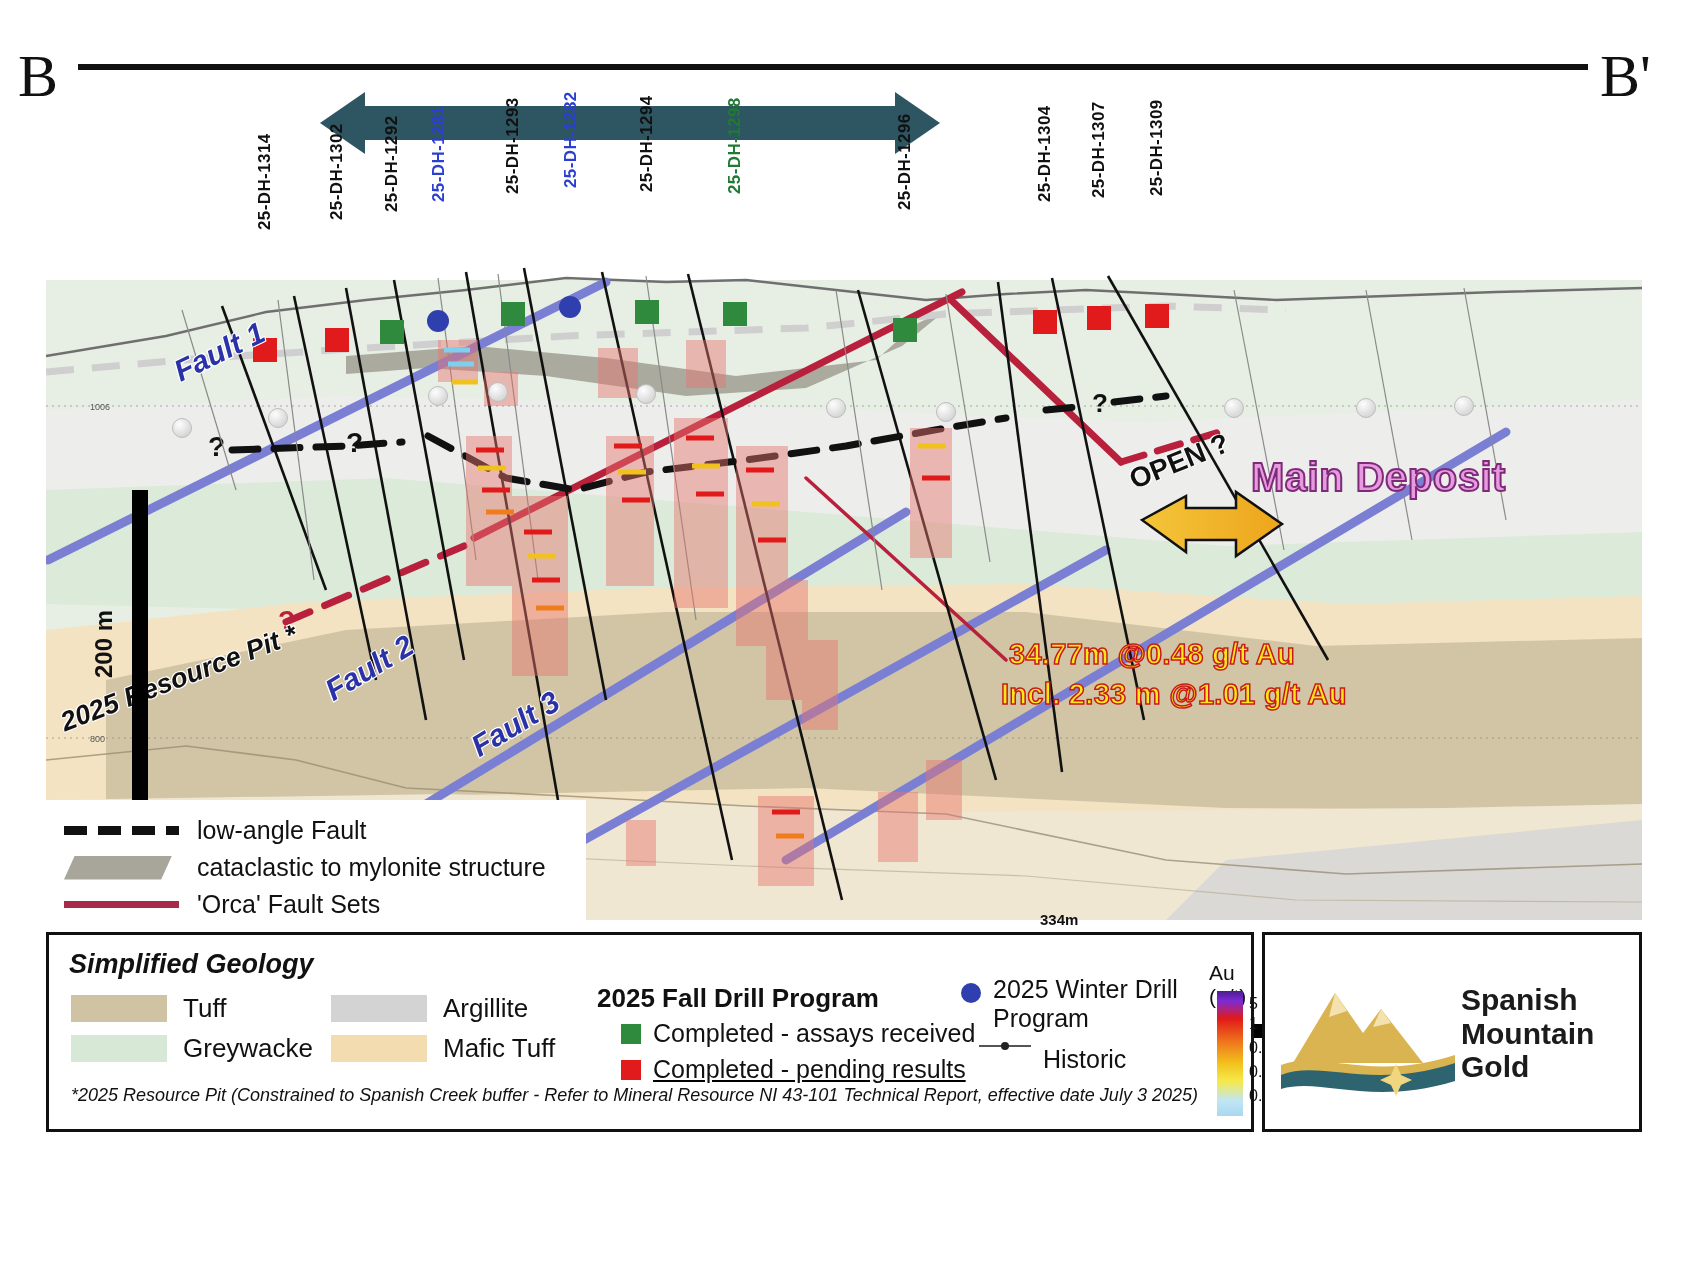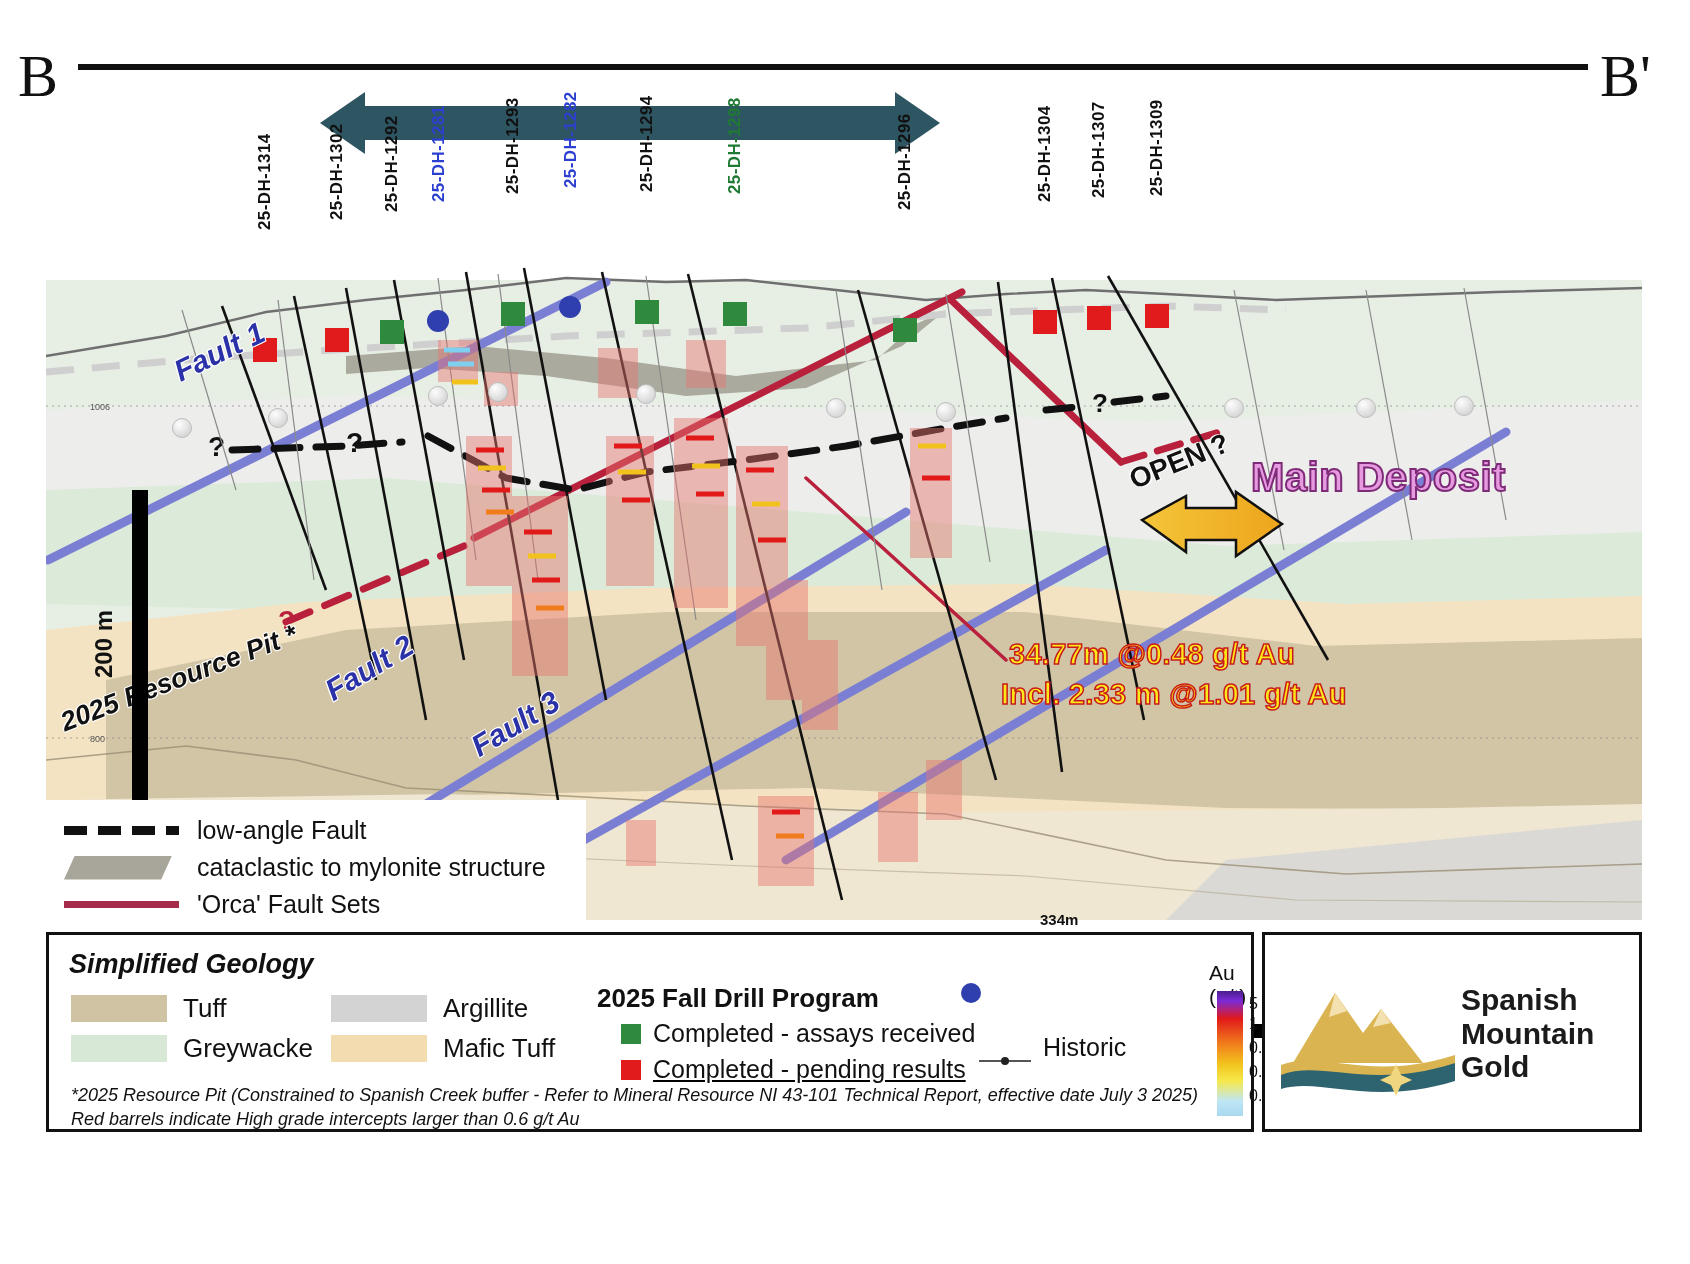--- a/index.html
+++ b/index.html
@@ -103,21 +103,21 @@
   #fall-title { position:absolute; left:548px; top:48px; font-size:26px; font-weight:bold; color:#111; }
   .fall-row { position:absolute; left:572px; display:flex; align-items:center; }
   #fall-row-1 { top:84px; }
   #fall-row-2 { top:120px;text-decoration:underline; }
   .fall-sw { width:20px; height:20px; margin-right:12px; }
   .fall-lb { font-size:25px; color:#111; }
 
   #winter-row { position:absolute; left:912px; top:40px; display:flex; align-items:flex-start; }
   #winter-dot { width:20px; height:20px; border-radius:50%; background:#2f3fae; margin-right:12px; margin-top:8px; }
   #winter-lb { font-size:25px; color:#111; line-height:1.15; max-width:200px; }
-  #hist-row { position:absolute; left:930px; top:98px; display:flex; align-items:flex-end; }
+  #hist-row { position:absolute; left:930px; top:110px; display:flex; align-items:flex-start; }
   #hist-line { width:52px; height:2px; background:#555; position:relative; margin-right:12px; }
   #hist-dot { position:absolute; left:22px; top:-3px; width:8px; height:8px; border-radius:50%; background:#222; }
   #hist-lb { font-size:25px; color:#111; }
 
   #au-title { position:absolute; left:1160px; top:26px; font-size:21px; color:#111; }
   #au-ramp { position:absolute; left:1168px; top:56px; width:26px; height:125px;
       background:linear-gradient(to bottom,#4b1d8f 0%,#7d2bd6 8%,#e11919 22%,#f07c1c 42%,#f2c21c 58%,#f6e94b 72%,#bfe6f5 88%,#a9d8ef 100%); }
   .au-tick { position:absolute; left:1200px; font-size:16px; color:#111; }
 
   #footnote { position:absolute; left:22px; top:148px; width:1150px; font-size:18px;
@@ -410,41 +410,41 @@
       <div class="fall-sw" id="fall-sw-green" style="background: rgb(47, 138, 62);"></div>
       <div class="fall-lb">Completed - assays received</div>
     </div>
     <div class="fall-row" id="fall-row-2">
       <div class="fall-sw" id="fall-sw-red" style="background: rgb(225, 27, 27);"></div>
       <div class="fall-lb">Completed - pending results</div>
     </div>
 
     <div id="winter-row">
       <div id="winter-dot" style="background: rgb(47, 63, 174);"></div>
+      <div id="winter-lb">2025 Winter Drill Program</div>
     </div>
     <div id="hist-row">
       <div id="hist-line">
           <div id="hist-dot"></div>
         </div>
       <div id="hist-lb">Historic</div>
     </div>
 
     <div id="au-title">Au (g/t)</div>
     <div id="au-ramp"></div>
     <div id="au-ticks">
         <div class="au-tick" style="top: 60px;">5</div>
         <div class="au-tick" style="top: 80px;">1</div>
         <div class="au-tick" style="top: 104px;">0.5</div>
         <div class="au-tick" style="top: 128px;">0.3</div>
         <div class="au-tick" style="top: 152px;">0.15</div>
       </div>
 
     <div id="footnote">
       <div>*2025 Resource Pit (Constrained to Spanish Creek buffer - Refer to Mineral Resource NI 43-101 Technical Report, effective date July 3 2025)</div>
-      <div>Red barrels indicate High grade intercepts larger than 0.6 g/t Au</div>
     </div>
   </div>
 
   <div id="legend-logo">
     <div id="logo-inner">
       <svg width="190" height="150" viewBox="0 0 190 150" style="position:absolute;left:8px;top:24px;">
         <path d="M20 104 L62 34 L90 74 L108 50 L150 104 Z" fill="#d9b451"></path>
         <path d="M62 34 L74 52 L56 58 Z" fill="#f3e2af"></path>
         <path d="M108 50 L118 64 L100 68 Z" fill="#f3e2af"></path>
         <path d="M8 112 C48 96, 96 130, 182 102 L182 122 C96 148, 48 118, 8 130 Z" fill="#2d6470"></path>

